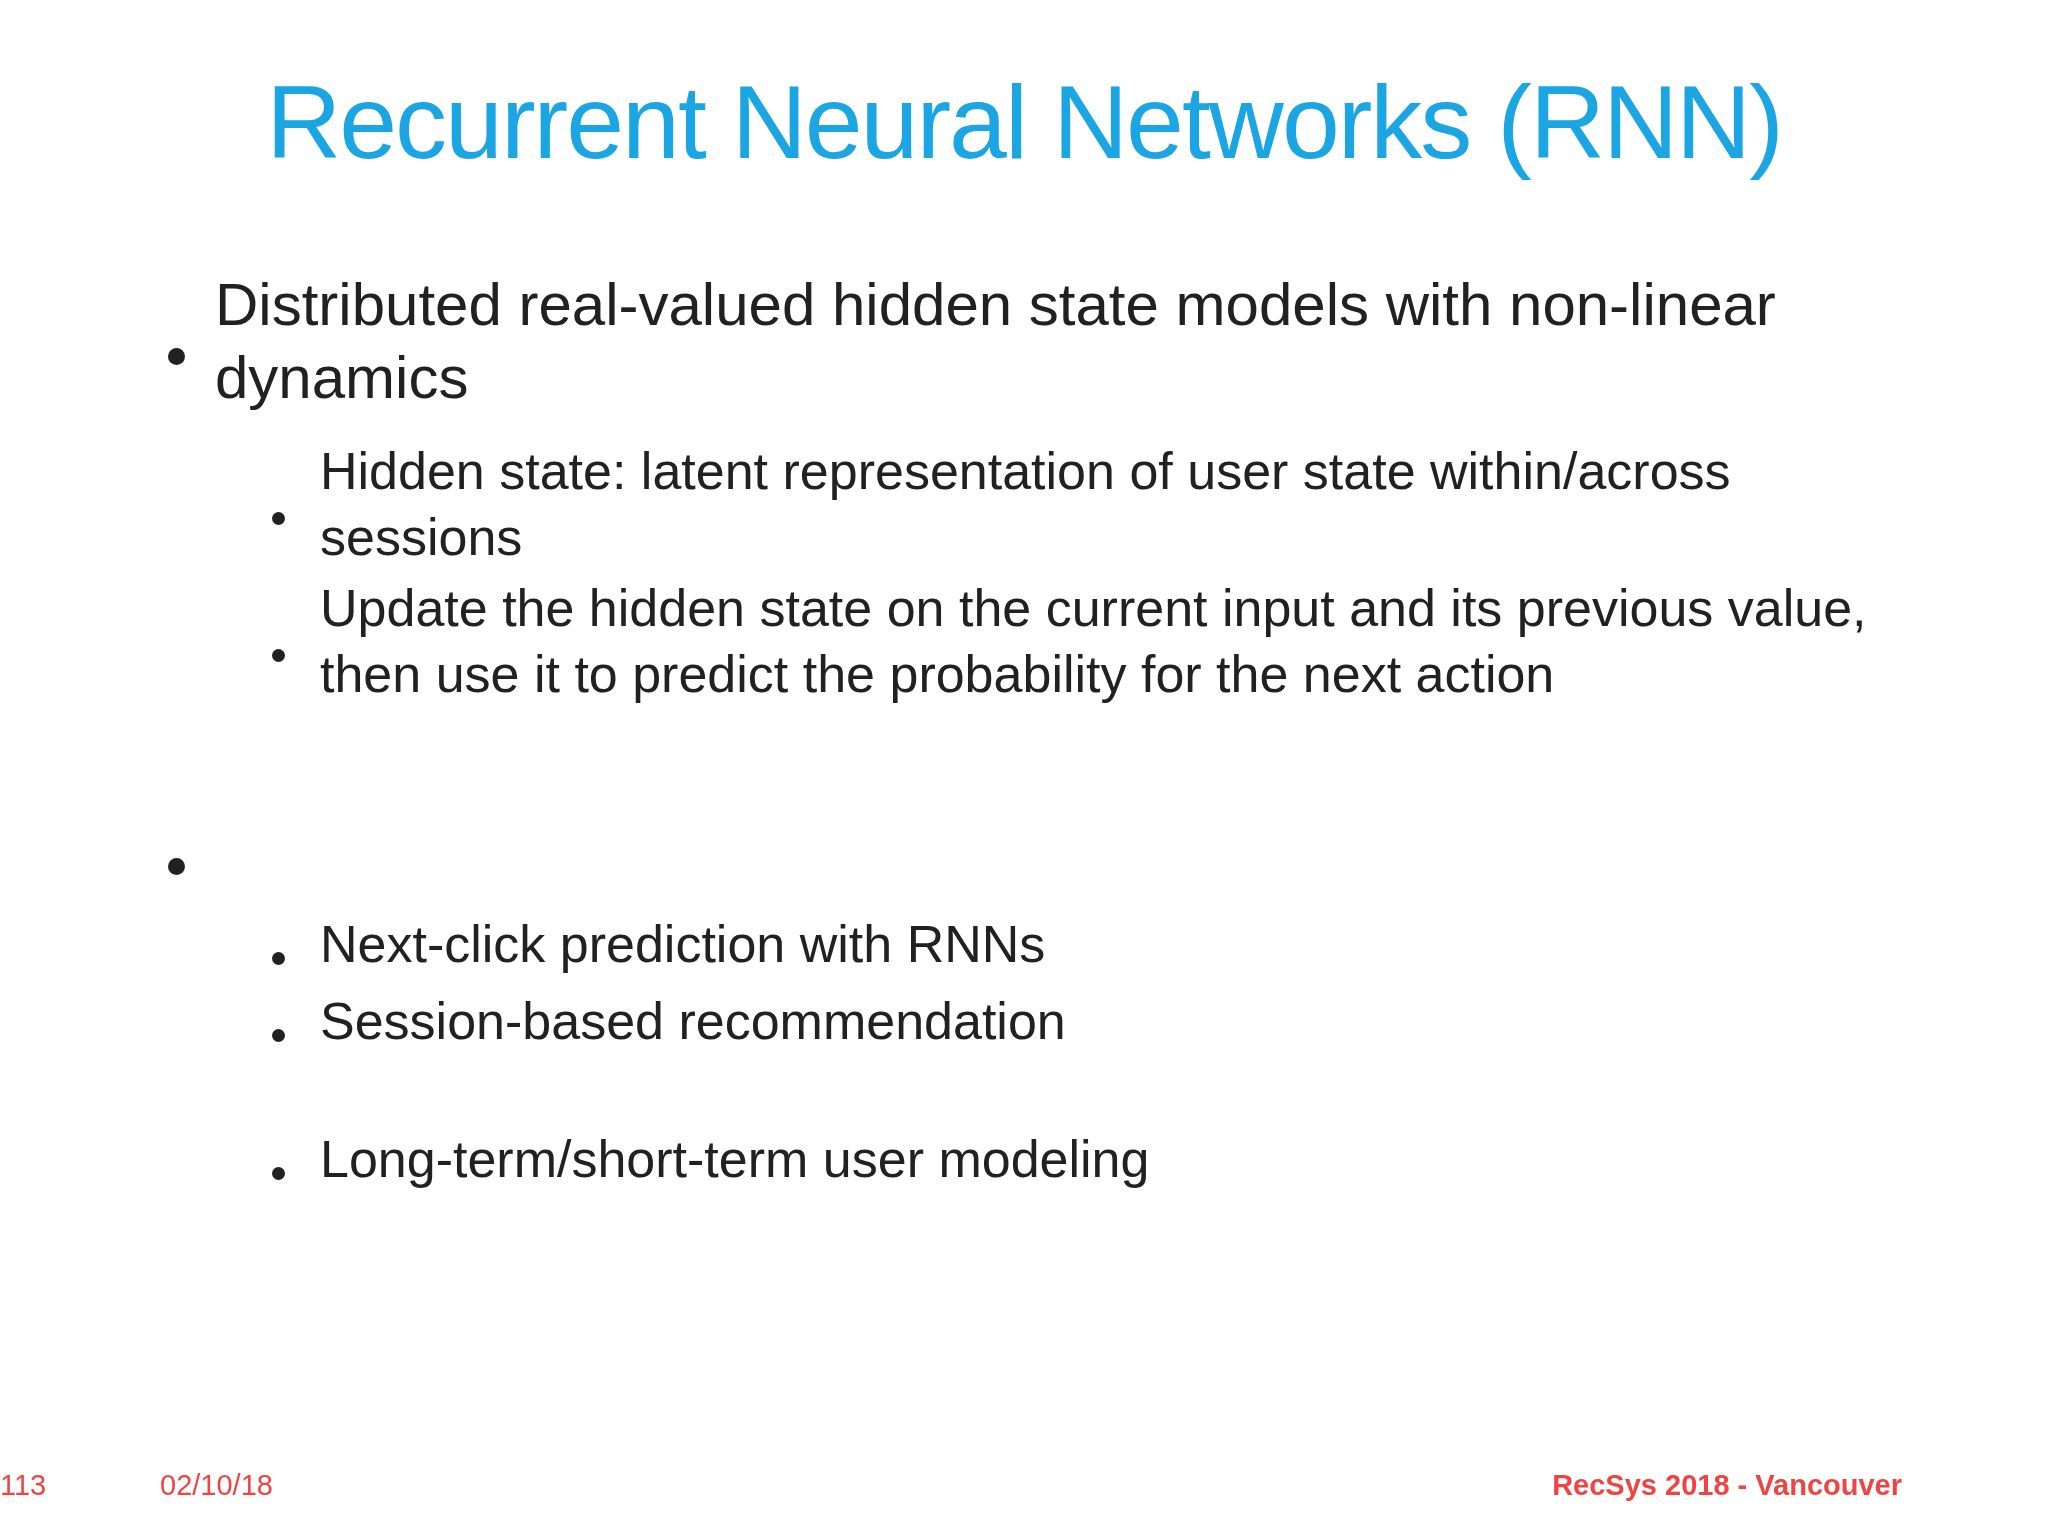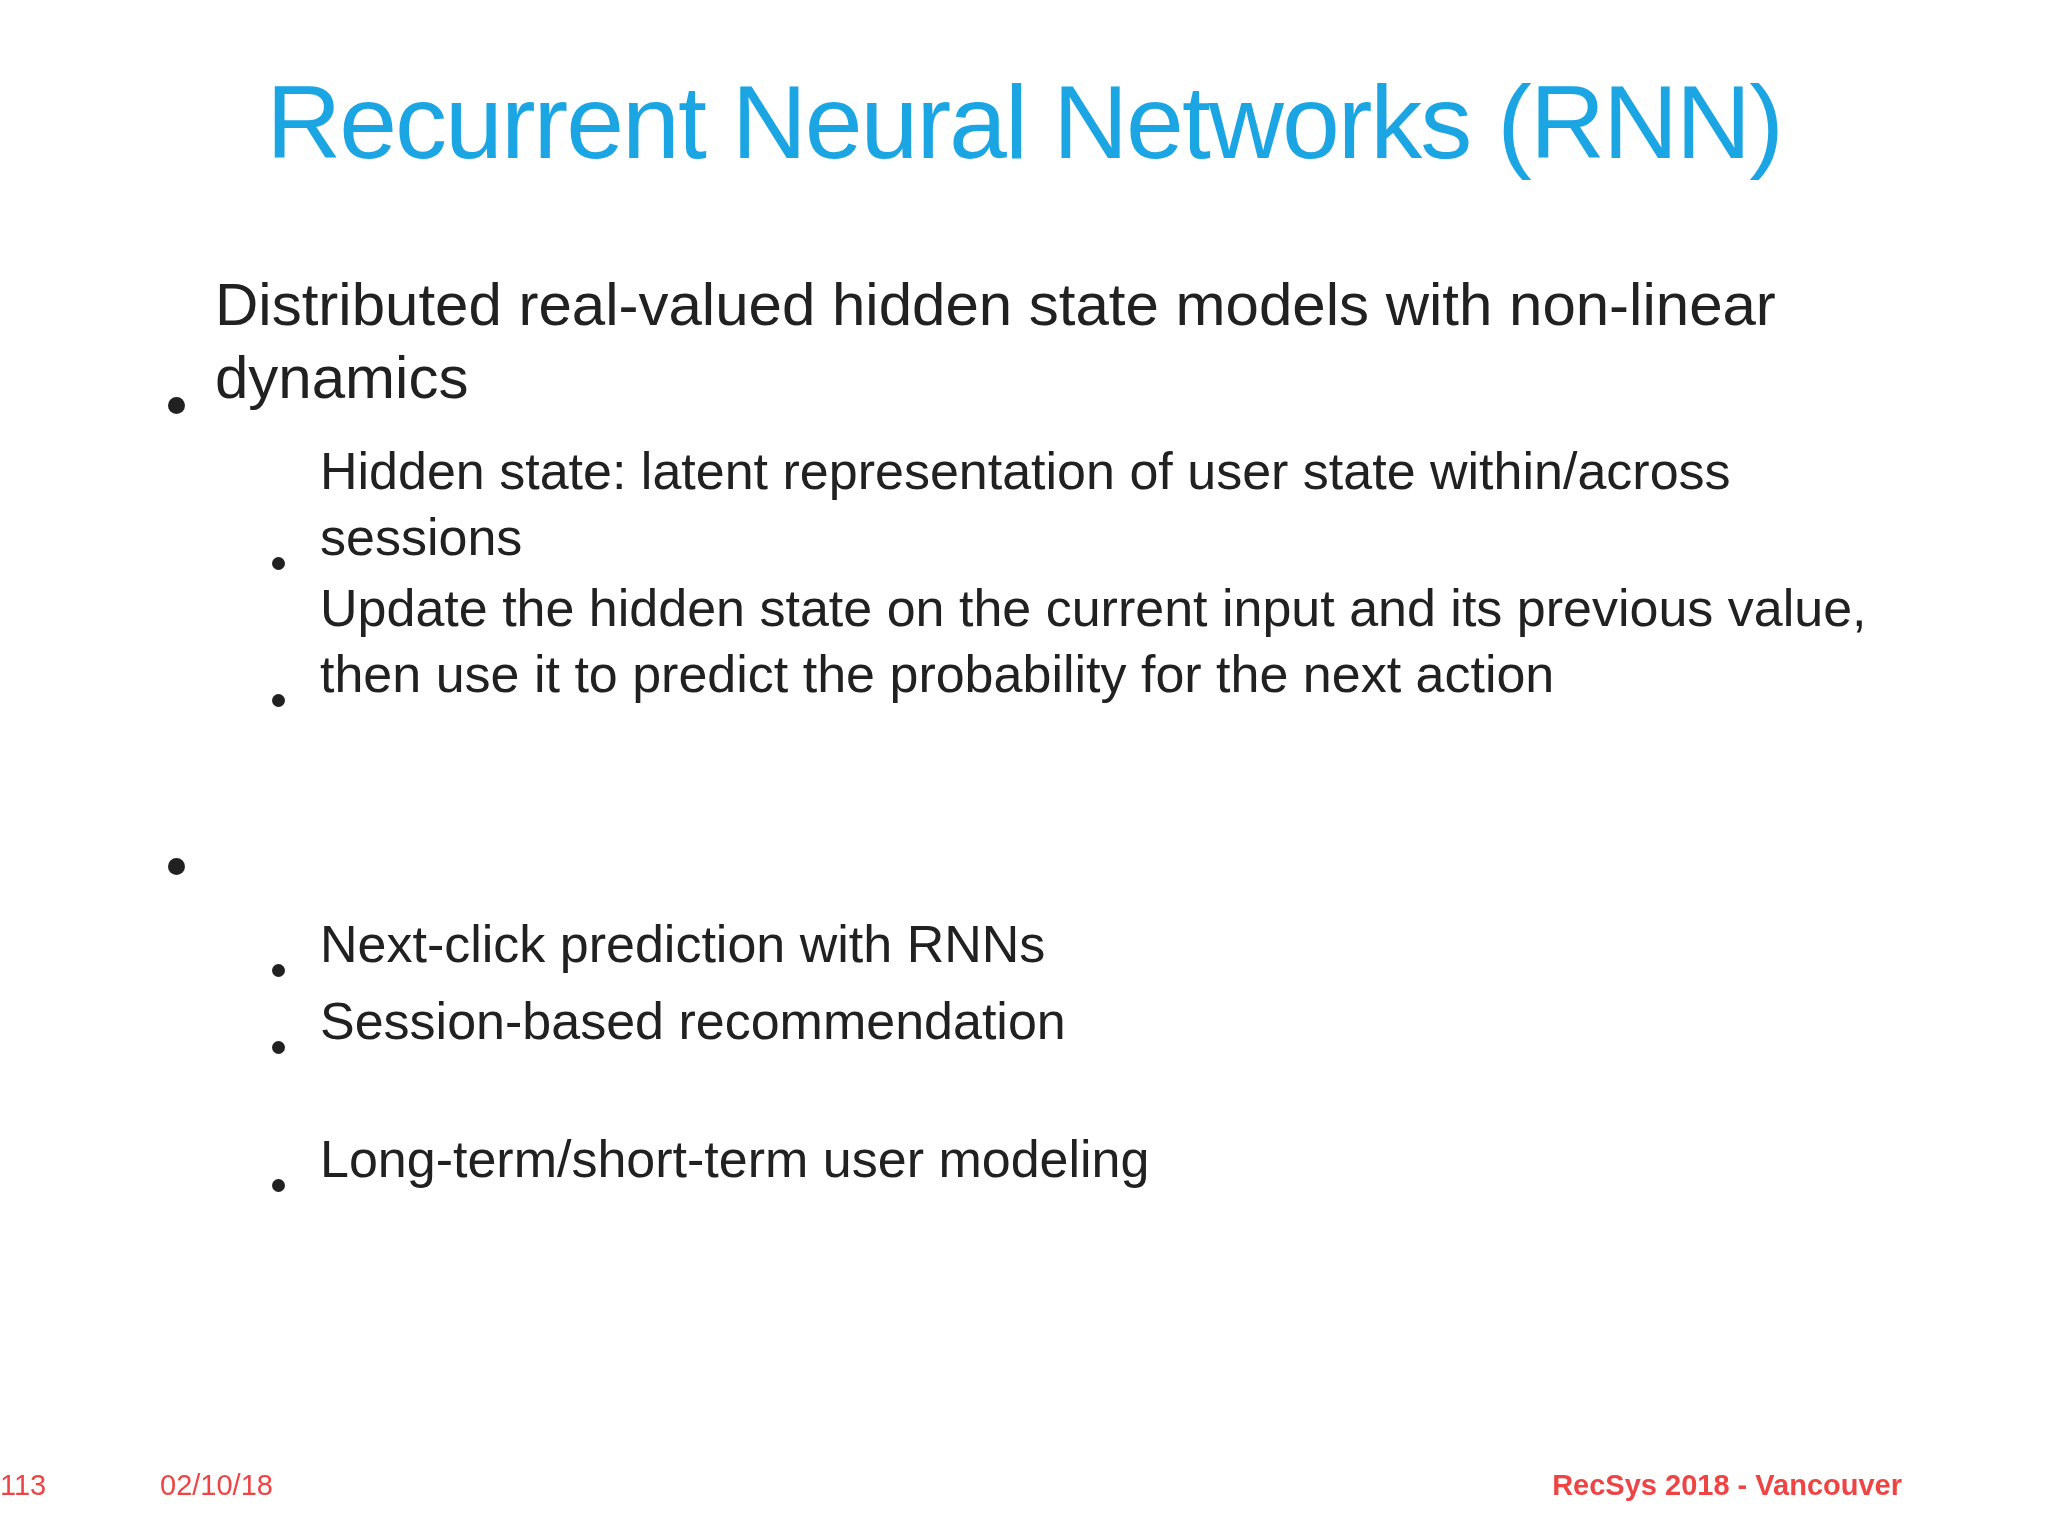--- a/index.html
+++ b/index.html
@@ -25,21 +25,21 @@
     text-align: center;
     font-size: 104px;
     line-height: 1;
     font-weight: 300;
     letter-spacing: -2px;
     color: #1BA6E3;
   }
   .bullet-row {
     position: absolute;
     display: flex;
-    align-items: flex-end;
+    align-items: center;
   }
   .bullet-row .dot {
     flex: 0 0 auto;
     border-radius: 50%;
     background: #212121;
   }
   .bullet-row .txt {
     white-space: pre-line;
   }
   .lvl1 {

